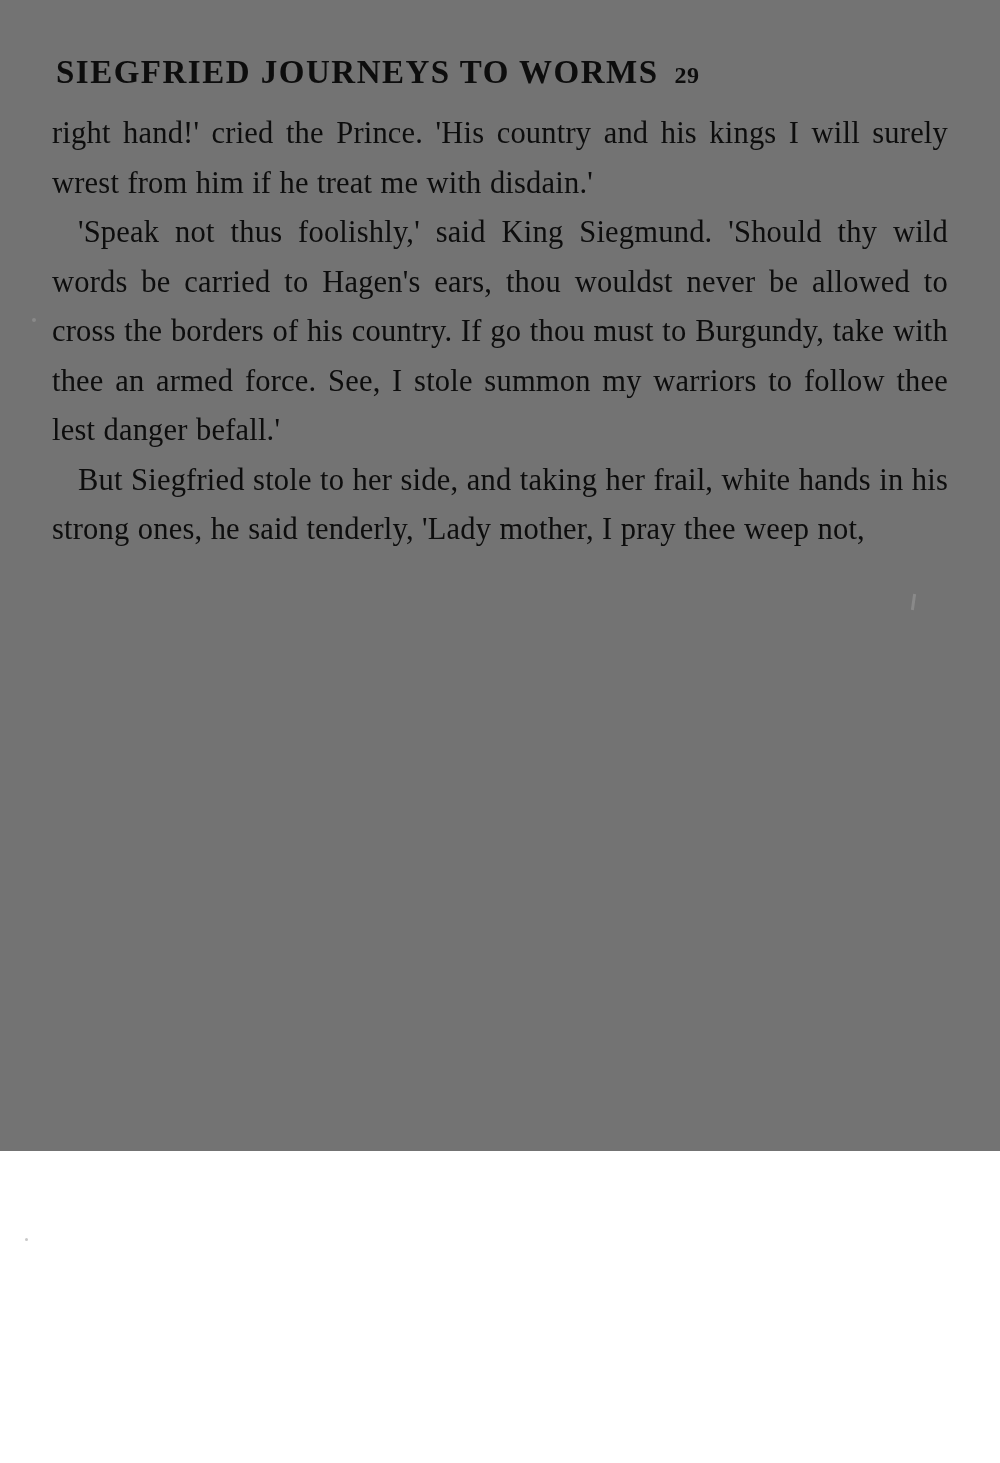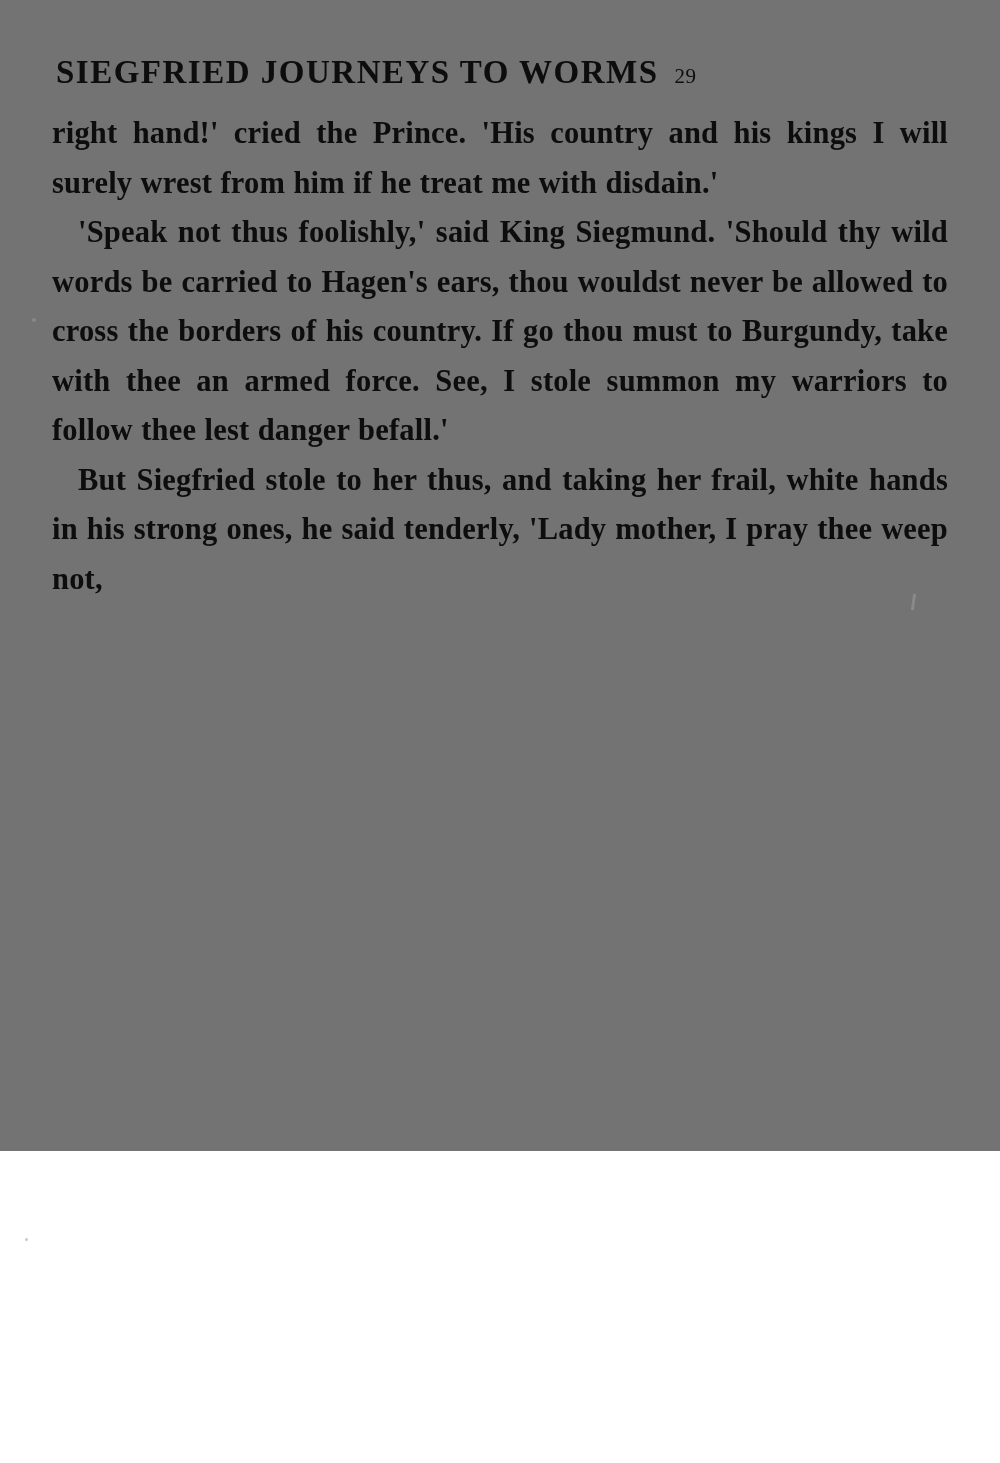--- a/index.html
+++ b/index.html
@@ -39,30 +39,30 @@
     margin-bottom: 18px;
     white-space: nowrap;
   }
   .running-head .title {
     font-family: "Liberation Serif", serif;
     font-weight: bold;
     font-size: 33px;
     letter-spacing: 1.5px;
   }
   .running-head .folio {
-    font-size: 21px;
-    font-weight: normal;
+    font-size: 24px;
+    font-weight: bold;
     margin-left: 16px;
     letter-spacing: 0.5px;
   }
   p.body-par {
     margin: 0;
     font-size: 30.5px;
     line-height: 49.5px;
-    font-weight: bold;
+    font-weight: normal;
     text-align: justify;
     text-justify: inter-word;
     letter-spacing: 0.2px;
     word-spacing: 0.5px;
     font-family: "Liberation Serif", serif;
   }
   p.body-par.indent {
     text-indent: 26px;
   }
   
@@ -90,17 +90,17 @@
   <div class="content">
 
     <div class="running-head">
       <span class="title">SIEGFRIED JOURNEYS TO WORMS</span>
       <span class="folio">29</span>
     </div>
 
     <div class="fulljust">
       <p class="body-par">right hand!' cried the Prince. 'His country and his kings I will surely wrest from him if he treat me with disdain.'</p>
       <p class="body-par indent">'Speak not thus foolishly,' said King Siegmund. 'Should thy wild words be carried to Hagen's ears, thou wouldst never be allowed to cross the borders of his country. If go thou must to Burgundy, take with thee an armed force. See, I stole summon my warriors to follow thee lest danger befall.'</p>
-      <p class="body-par indent">But Siegfried stole to her thus, and taking her frail, white hands in his strong ones, he said tenderly, 'Lady mother, I pray thee weep not,</p>
+      <p class="body-par indent">But Siegfried stole to her side, and taking her frail, white hands in his strong ones, he said tenderly, 'Lady mother, I pray thee weep not,</p>
     </div>
 
   </div>
 </div>
 
 </body></html>

